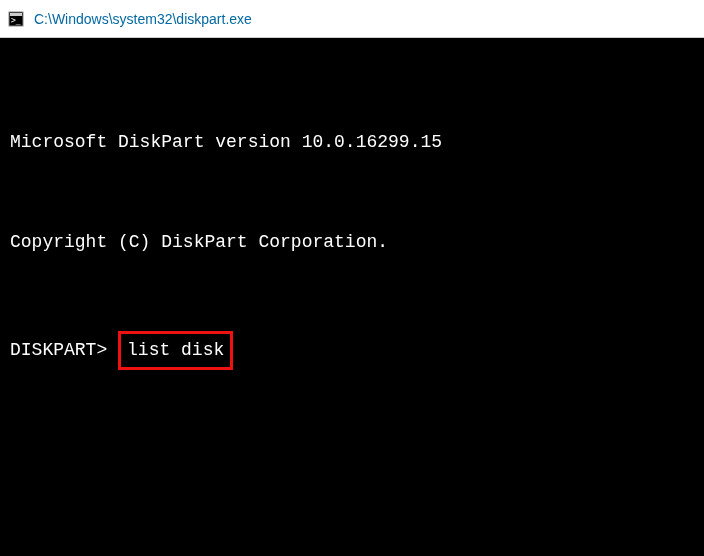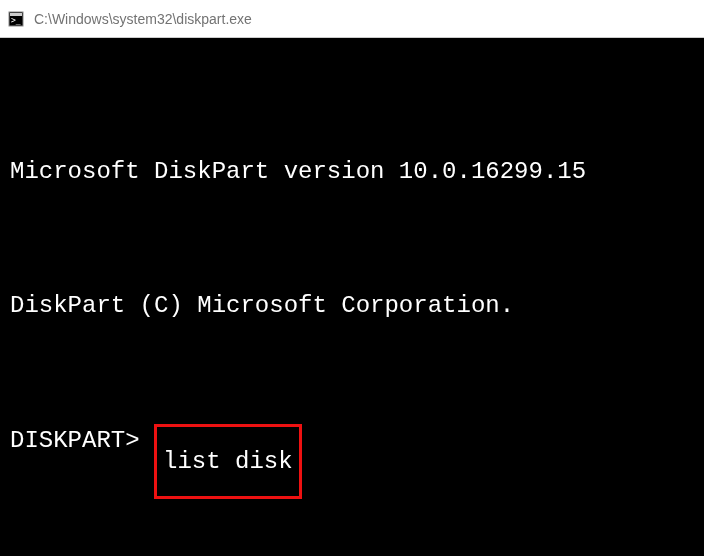--- a/index.html
+++ b/index.html
@@ -20,41 +20,41 @@
       border-bottom: 1px solid #ccc;
     }
     .titlebar-icon {
       width: 16px; height: 16px;
       display: inline-block;
       margin-right: 10px;
     }
     .titlebar-icon svg { width: 16px; height: 16px; }
     .titlebar-text {
       font-size: 14px;
-      color: #737373;
+      color: #0369a1;
     }
     .terminal {
       background: #000;
       color: #fff;
       font-family: "Consolas", "Courier New", monospace;
-      font-size: 24px;
+      font-size: 18px;
       line-height: 1.4;
       padding: 16px 10px 10px 10px;
       height: calc(100% - 38px);
       white-space: pre;
       overflow: hidden;
     }
     .line { display: block; white-space: pre; }
     .blank { height: 1.2em; }
-    .prompt-line { display: flex; align-items: flex-start; }
+    .prompt-line { display: flex; align-items: center; }
     .prompt { white-space: pre; }
     .cmd-box {
       border: 3px solid #e11;
       display: inline-block;
-      padding: 18px 6px;
+      padding: 4px 6px;
       white-space: pre;
     }
   </style>
 </head>
 <body>
 
 <div class="window">
 
   <div class="titlebar">
     <span class="titlebar-icon">
@@ -64,21 +64,21 @@
         <text x="3" y="12" font-size="8" fill="#fff" font-family="monospace">&gt;_</text>
       </svg>
     </span>
     <span class="titlebar-text">C:\Windows\system32\diskpart.exe</span>
   </div>
 
   <div class="terminal">
     <span class="blank"></span>
     <span class="line">Microsoft DiskPart version 10.0.16299.15</span>
     <span class="blank"></span>
-    <span class="line">DiskPart (C) Microsoft Corporation.</span>
+    <span class="line">Copyright (C) DiskPart Corporation.</span>
     <span class="blank"></span>
     <div class="prompt-line">
       <span class="prompt">DISKPART&gt; </span>
       <span class="cmd-box">list disk</span>
     </div>
     <span class="blank"></span>
     
     
     <span class="blank"></span>
     

